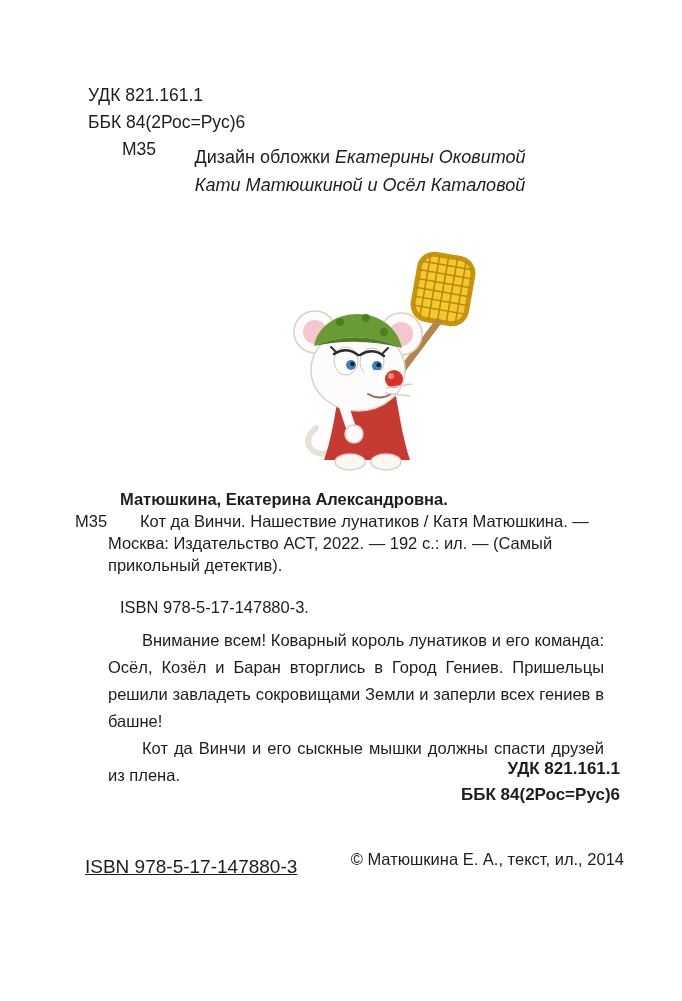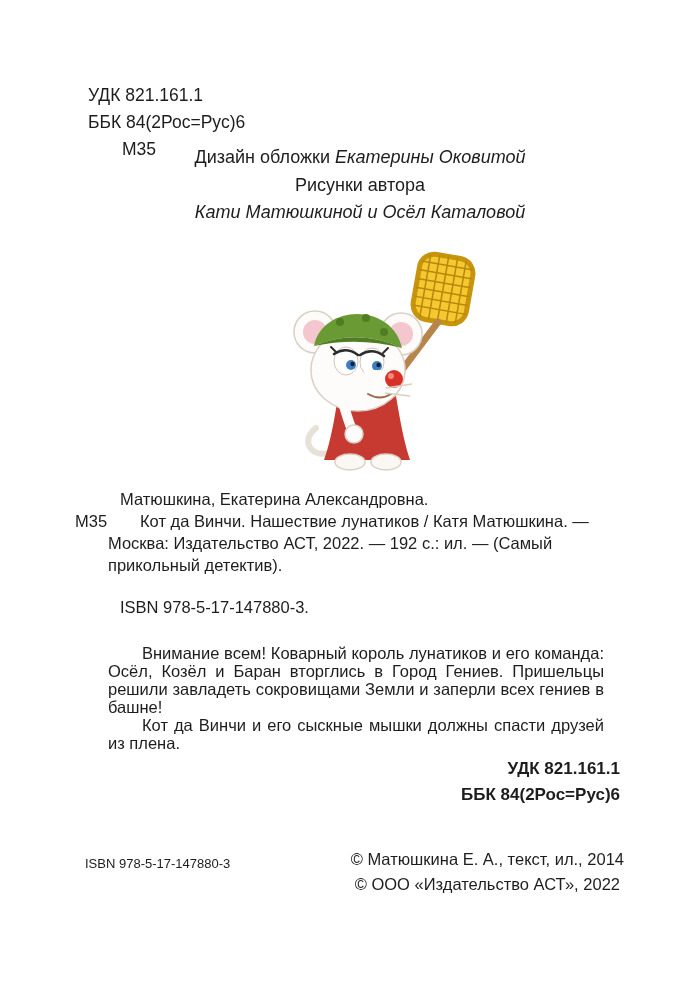--- a/index.html
+++ b/index.html
@@ -46,49 +46,50 @@
 
   
   .biblio {
     position: absolute;
     left: 108px;
     top: 488px;
     width: 496px;
     font-size: 16.5px;
     line-height: 22px;
   }
-  .biblio .author { font-weight: normal; text-indent: 12px; }
+  .biblio .author { font-weight: bold; text-indent: 12px; }
   .biblio .entry { position: relative; text-indent: 32px; }
   .biblio .entry .sign {
     position: absolute;
     left: -33px;
     top: 0;
     text-indent: 0;
   }
   .biblio .isbn { margin-top: 20px; text-indent: 12px; }
-  .annotation { margin-top: 26px; line-height: 18px; }
+  .annotation { margin-top: 9px; line-height: 27px; }
   .annotation p { text-align: justify; text-indent: 34px; }
 
   
   .bottom-codes {
     position: absolute;
     right: 62px;
     top: 756px;
     text-align: right;
     font-weight: 600;
     font-size: 17px;
     line-height: 26px;
   }
 
   
   .footer-isbn {
     position: absolute;
     left: 85px;
     top: 856px;
-    font-size: 13px;
+    font-size: 19px;
+    text-decoration: underline;
   }
   .footer-copy {
     position: absolute;
     right: 58px;
     top: 847px;
     font-size: 16.5px;
     line-height: 25px;
     text-align: center;
   }
 </style>
@@ -98,21 +99,20 @@
 <div class="page">
 
   <div class="top-codes">
     <div>УДК 821.161.1</div>
     <div>ББК 84(2Рос=Рус)6</div>
     <div class="sign">М35</div>
   </div>
 
   <div class="credits">
     <p><span>Дизайн обложки</span> <i>Екатерины Оковитой</i></p>
-    <p>Рисунки автора</p>
     <p><i>Кати Матюшкиной и Осёл Каталовой</i></p>
   </div>
 
   <div class="illustration-wrap">
     <svg viewBox="0 0 210 230" width="210" height="230">
       <defs>
         <clipPath id="swclip">
             <rect x="128" y="8" width="54" height="66" rx="15"></rect>
           </clipPath>
       </defs>
@@ -196,16 +196,15 @@
   </div>
 
   <div class="bottom-codes">
     <div>УДК 821.161.1</div>
     <div>ББК 84(2Рос=Рус)6</div>
   </div>
 
   <div class="footer-isbn">ISBN 978-5-17-147880-3</div>
   <div class="footer-copy">
     <div>©  Матюшкина Е. А., текст, ил., 2014</div>
-    <div>©  ООО «Издательство АСТ», 2022</div>
   </div>
 
 </div>
 
 </body></html>

